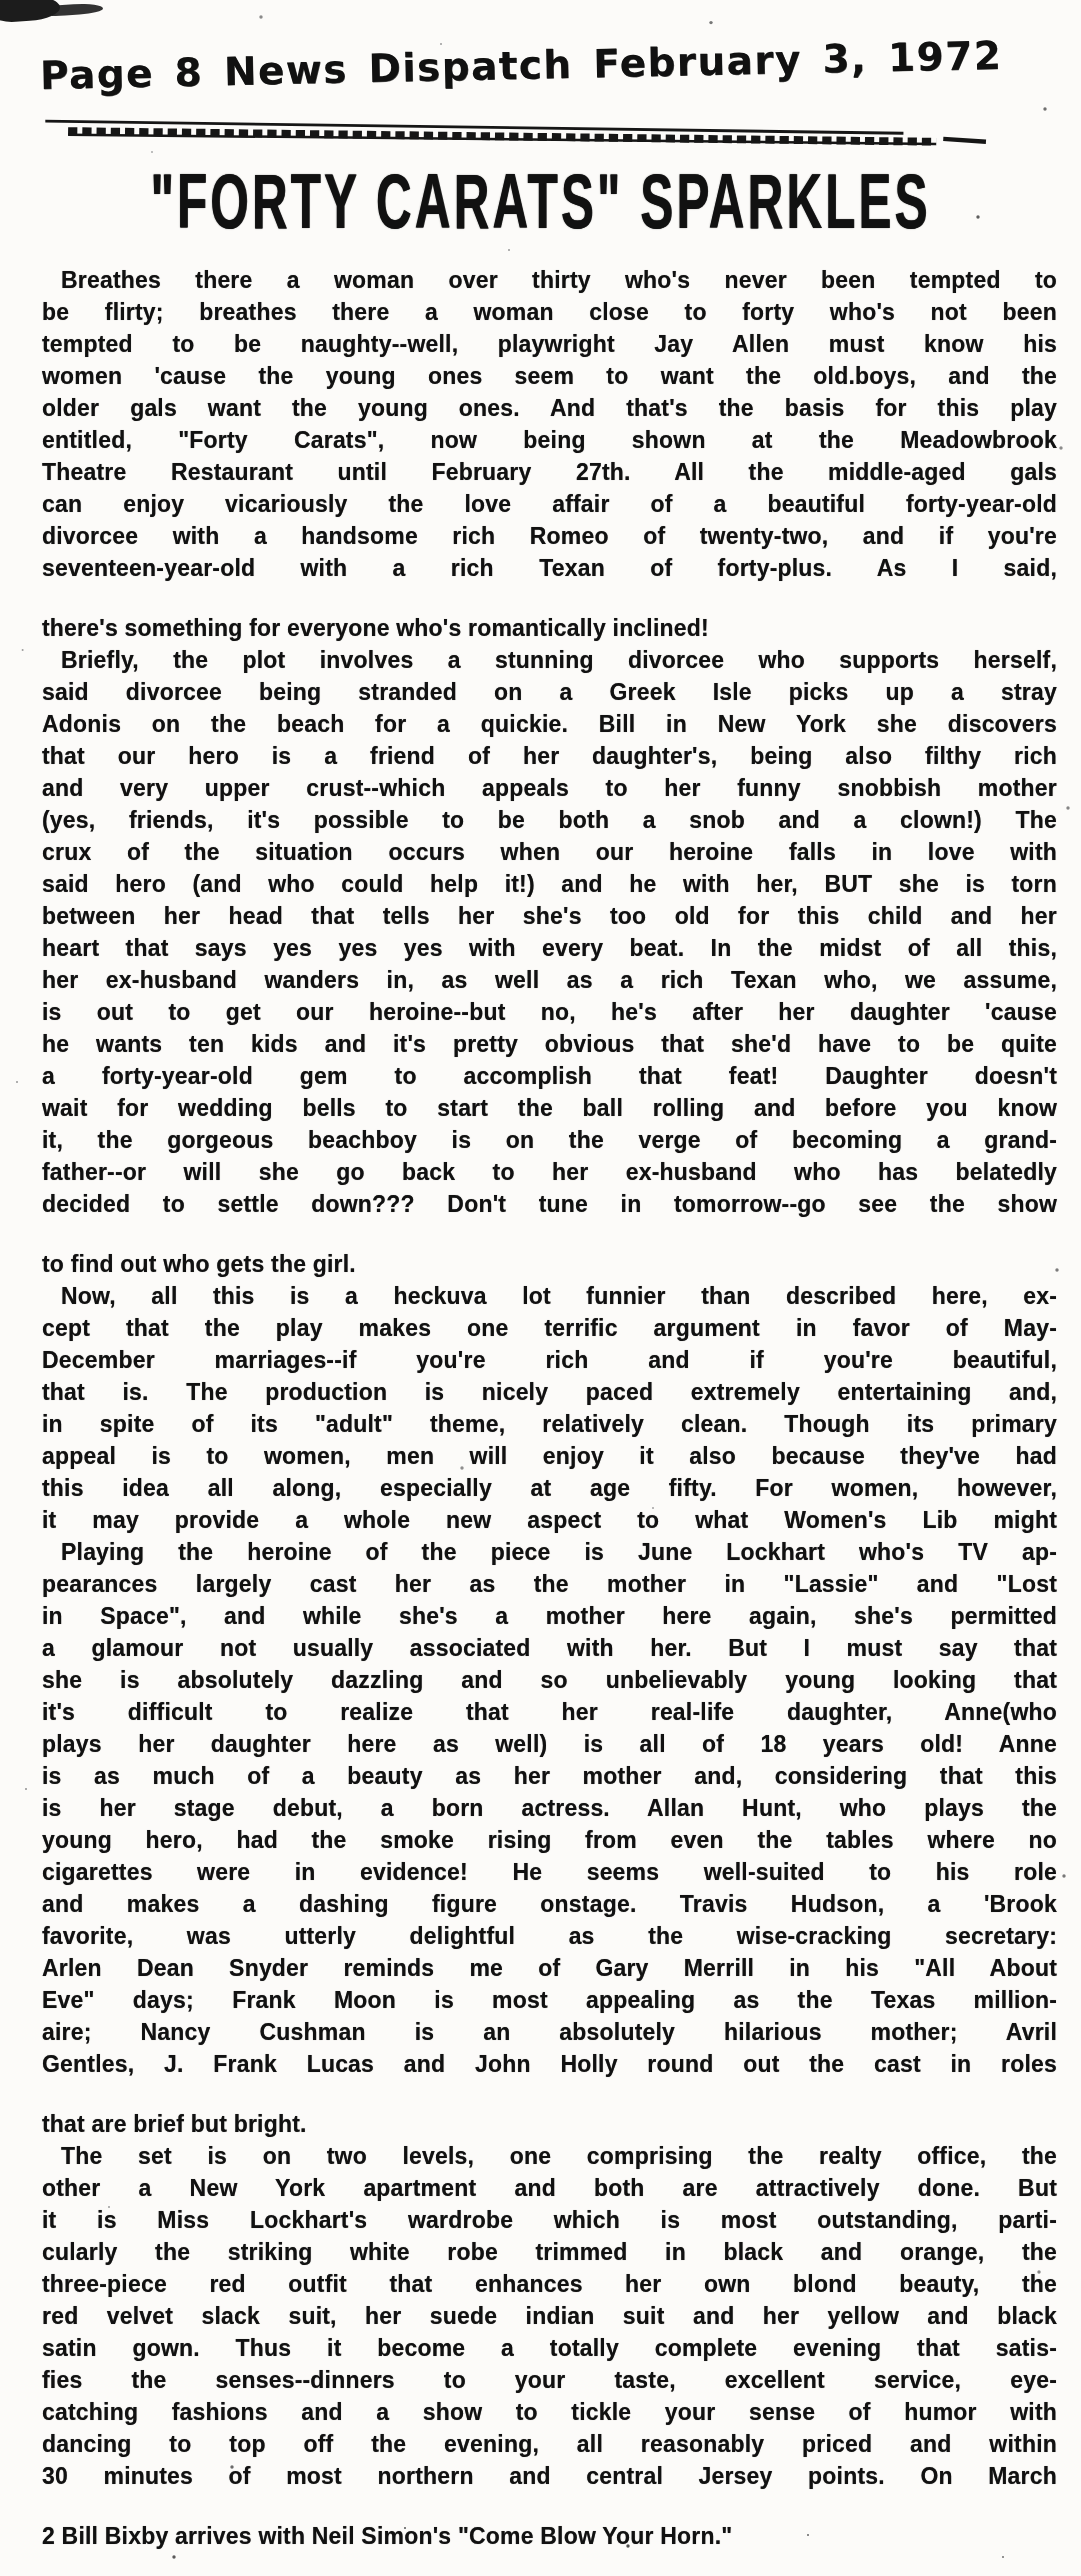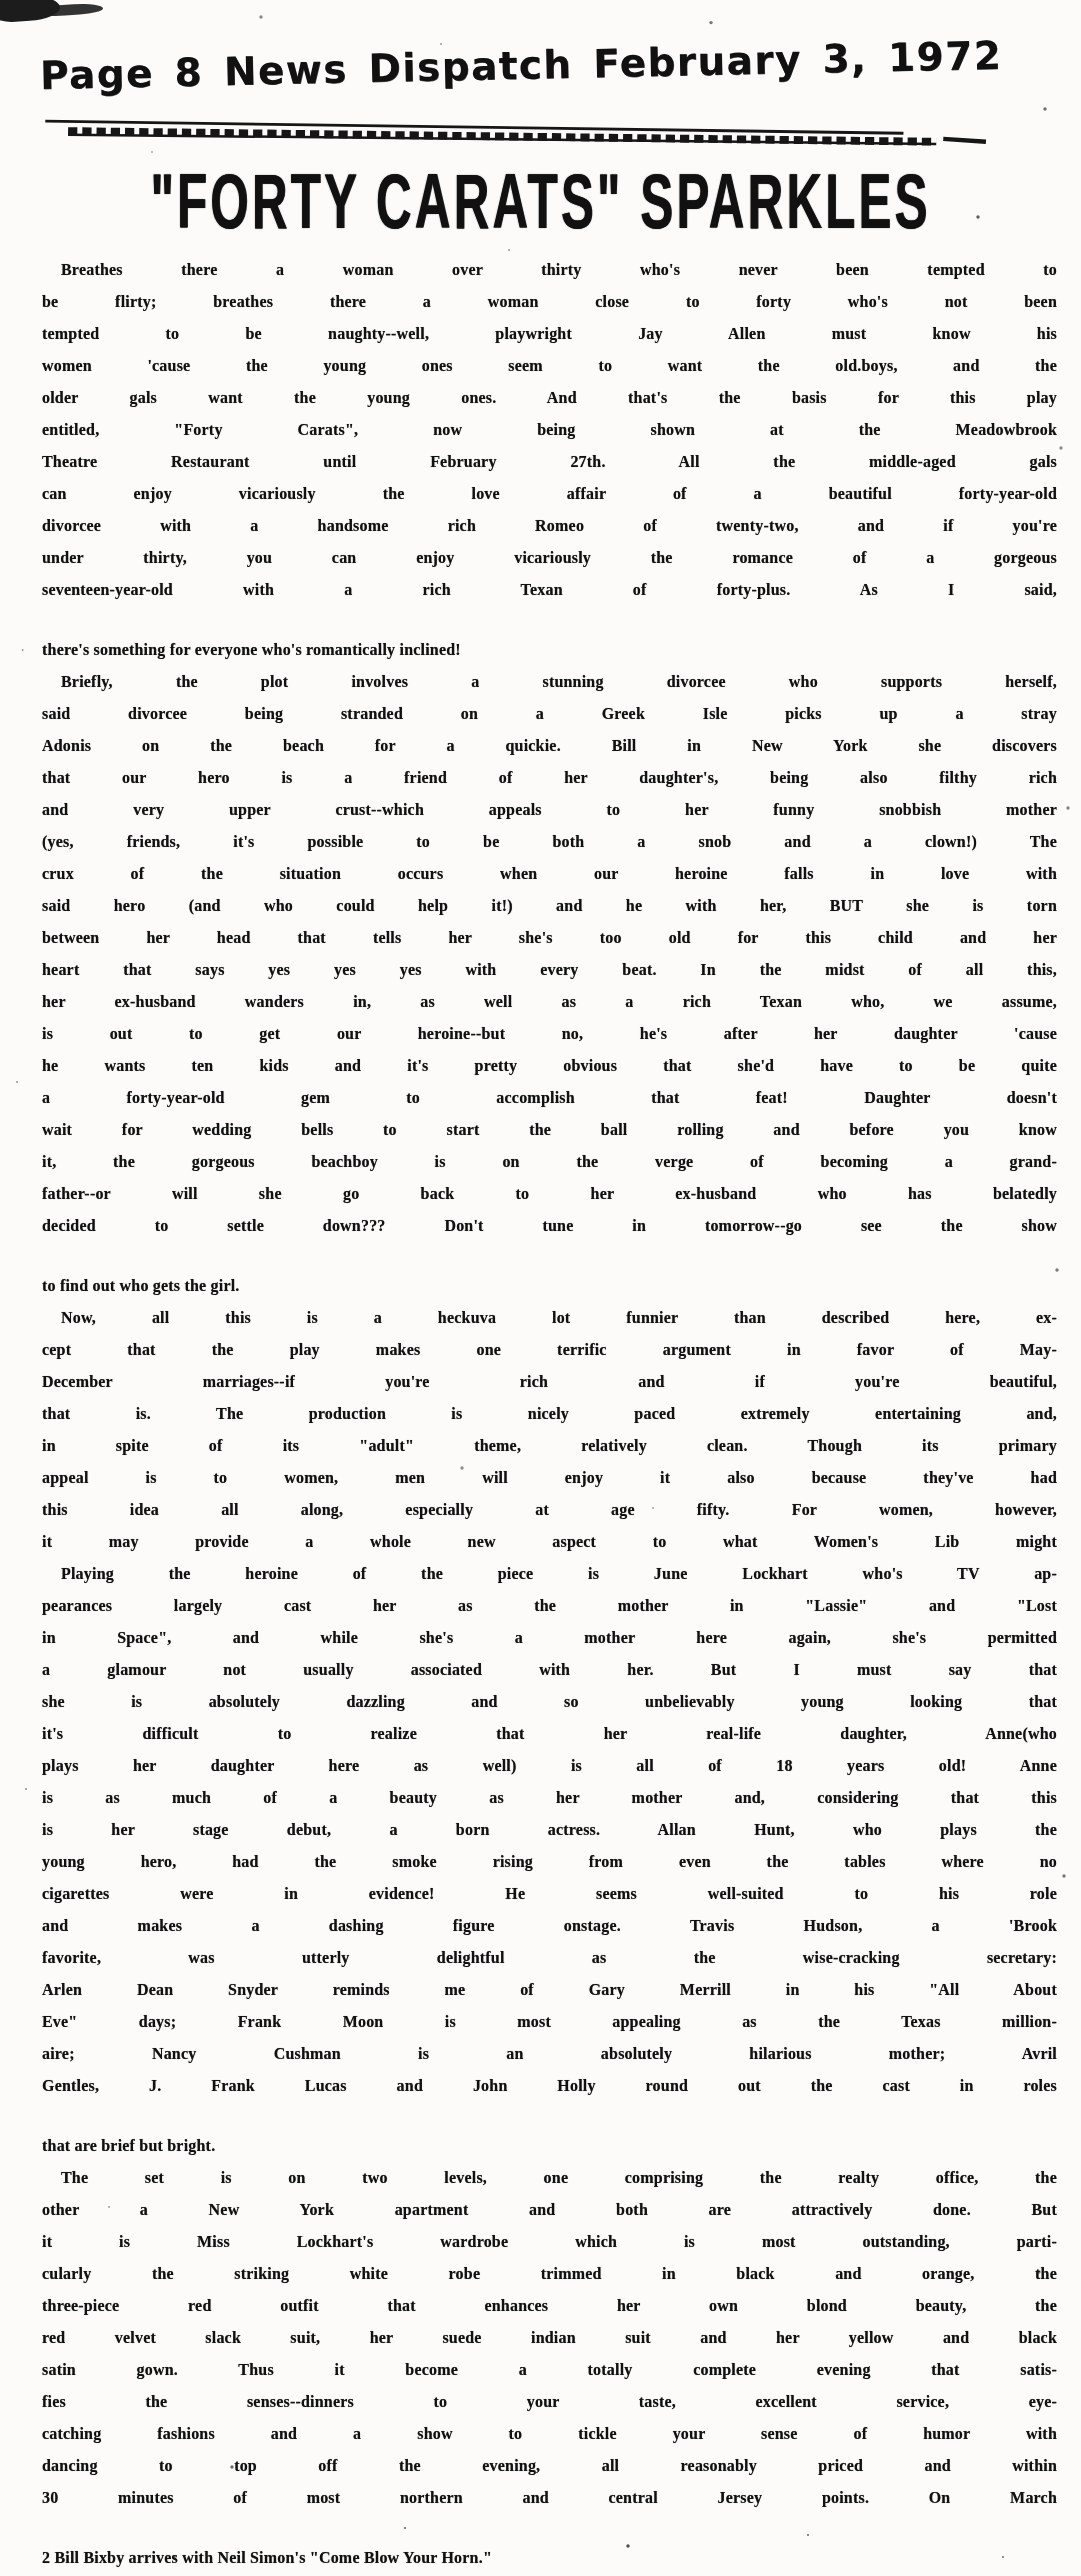--- a/index.html
+++ b/index.html
@@ -101,26 +101,26 @@
     letter-spacing: 3.6px;
     color: var(--ink, #111);
     transform: scale(0.84, 1.32);
     transform-origin: center top;
     text-shadow: 0.7px 0 0.4px rgba(0,0,0,0.8), 0 0 1.4px rgba(0,0,0,0.45);
     white-space: nowrap;
   }
   .body-text {
     position: absolute;
     left: 42px;
-    top: 254px;
+    top: 264px;
     width: 1015px;
     color: var(--ink, #111);
-    font-family: Liberation Serif, serif;
+    font-family: Liberation Sans, sans-serif;
     font-weight: 700;
-    font-size: 16px;
+    font-size: 23px;
     line-height: 32px;
     letter-spacing: 0.2px;
     text-shadow: 0 0 0.7px rgba(17,17,17,0.6);
   }
   .paragraph { margin: 0; }
   .line {
     text-align: justify;
     text-align-last: justify;
   }
   .line.last-line { text-align-last: left; margin-top: 28px; }
@@ -152,21 +152,20 @@
 
     <div class="line first-line">Breathes there a woman over thirty who's never been tempted to</div>
         <div class="line">be flirty; breathes there a woman close to forty who's not been</div>
         <div class="line">tempted to be naughty--well, playwright Jay Allen must know his</div>
         <div class="line">women 'cause the young ones seem to want the old.boys, and the</div>
         <div class="line">older gals want the young ones. And that's the basis for this play</div>
         <div class="line">entitled, "Forty Carats", now being shown at the Meadowbrook</div>
         <div class="line">Theatre Restaurant until February 27th. All the middle-aged gals</div>
         <div class="line">can enjoy vicariously the love affair of a beautiful forty-year-old</div>
         <div class="line">divorcee with a handsome rich Romeo of twenty-two, and if you're</div>
-        <div class="line">under thirty, you can enjoy vicariously the romance of a gorgeous</div>
         <div class="line">seventeen-year-old with a rich Texan of forty-plus. As I said,</div>
         <div class="line last-line">there's something for everyone who's romantically inclined!</div>
       </div>
     <div class="paragraph">
 
     <div class="line first-line">Briefly, the plot involves a stunning divorcee who supports herself,</div>
         <div class="line">said divorcee being stranded on a Greek Isle picks up a stray</div>
         <div class="line">Adonis on the beach for a quickie. Bill in New York she discovers</div>
         <div class="line">that our hero is a friend of her daughter's, being also filthy rich</div>
         <div class="line">and very upper crust--which appeals to her funny snobbish mother</div>

